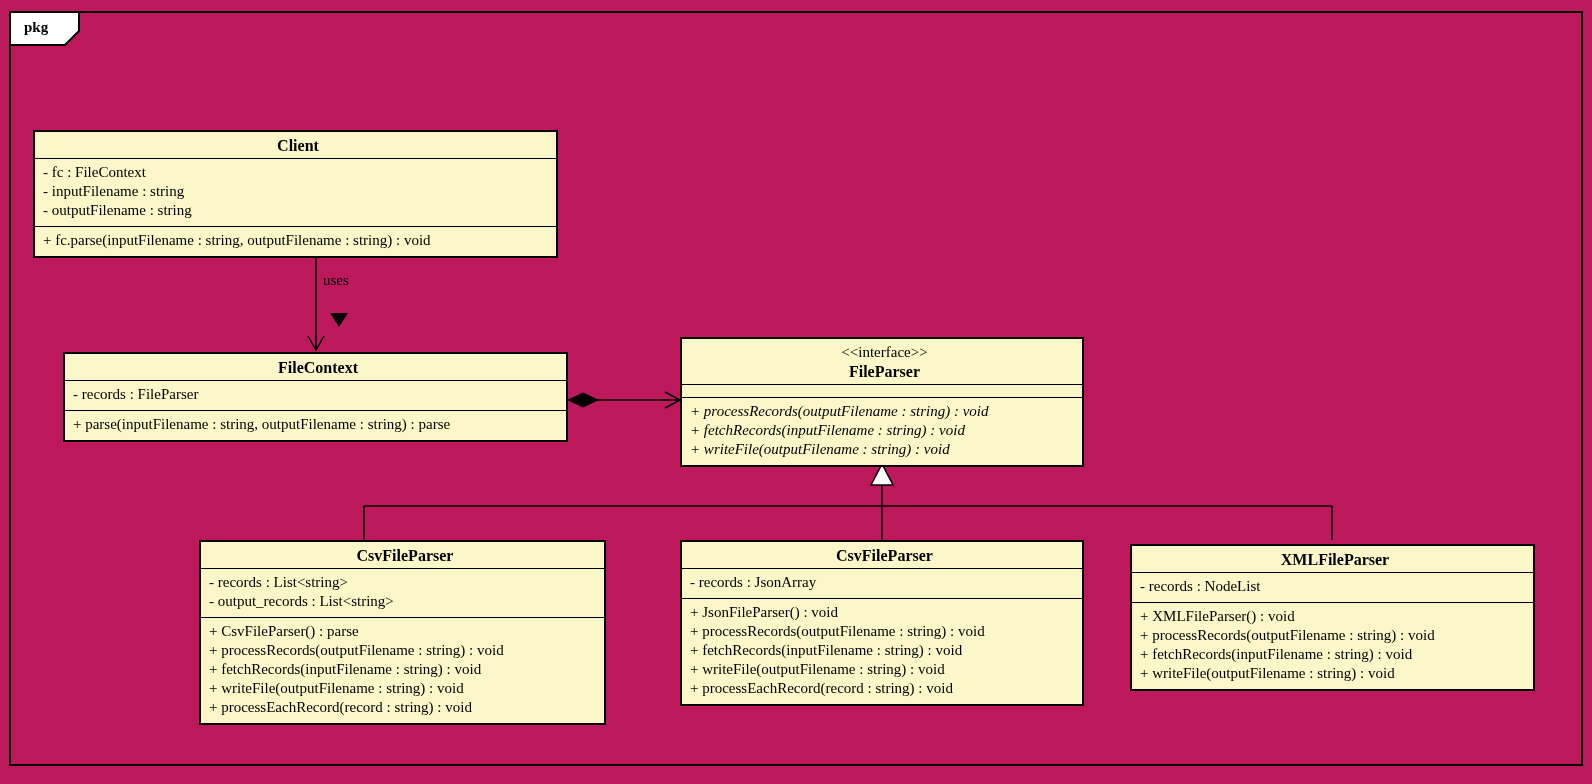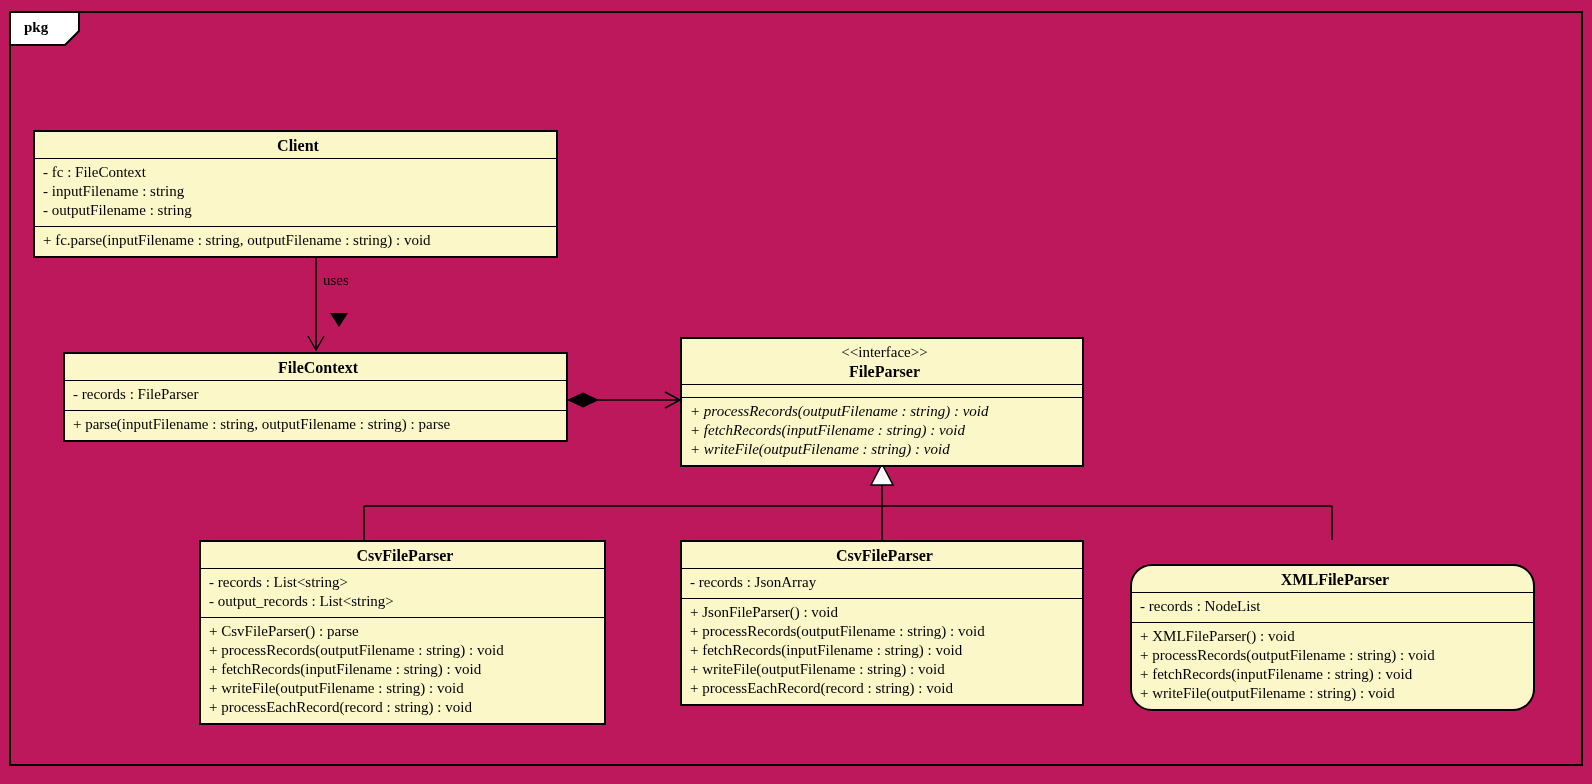--- a/index.html
+++ b/index.html
@@ -124,21 +124,21 @@
     </div>
     <div class="compartment">
       <div class="uml-member">+ JsonFileParser() : void</div>
       <div class="uml-member">+ processRecords(outputFilename : string) : void</div>
       <div class="uml-member">+ fetchRecords(inputFilename : string) : void</div>
       <div class="uml-member">+ writeFile(outputFilename : string) : void</div>
       <div class="uml-member">+ processEachRecord(record : string) : void</div>
     </div>
   </div>
 
-  <div class="uml-class" style="left:1130px; top:564px; width:405px;border-radius:22px;">
+  <div class="uml-class" style="left:1130px; top:544px; width:405px;">
     <div class="uml-title">XMLFileParser</div>
     <div class="compartment attrs">
       <div class="uml-member">- records : NodeList</div>
     </div>
     <div class="compartment">
       <div class="uml-member">+ XMLFileParser() : void</div>
       <div class="uml-member">+ processRecords(outputFilename : string) : void</div>
       <div class="uml-member">+ fetchRecords(inputFilename : string) : void</div>
       <div class="uml-member">+ writeFile(outputFilename : string) : void</div>
     </div>

